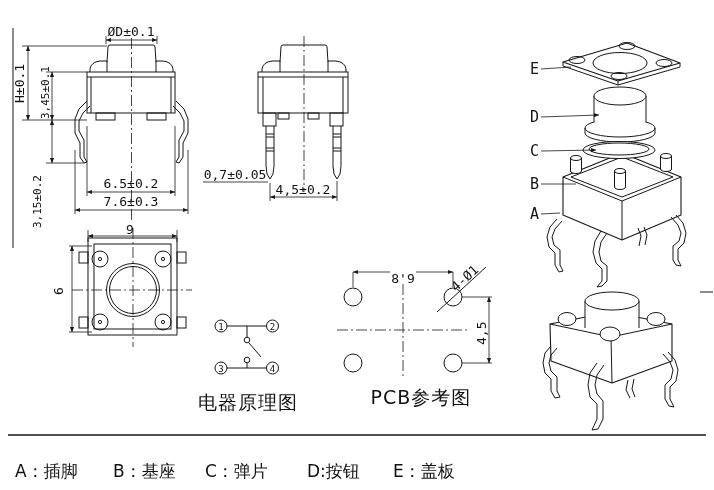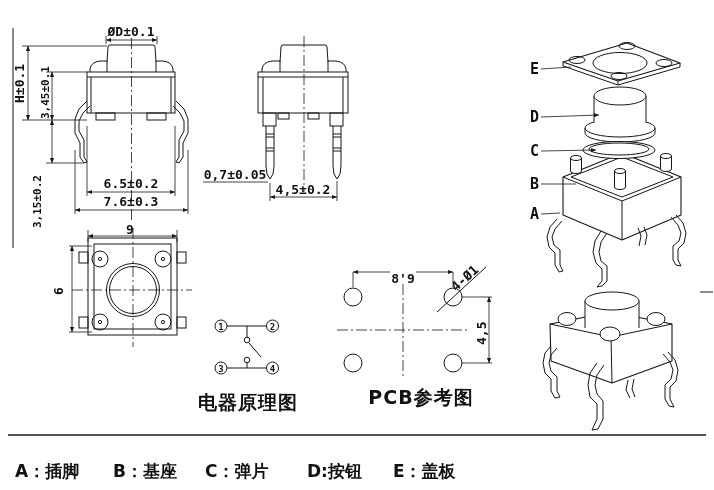--- a/index.html
+++ b/index.html
@@ -1,18 +1,18 @@
 <!DOCTYPE html>
 <html><head>
 <meta charset="utf-8">
 <style>
   html,body{margin:0;padding:0;background:#e8e8e8;}
   .sheet{
     position:relative;width:714px;height:490px;background:#ffffff;
-    font-family:"DejaVu Sans","Liberation Sans",sans-serif;overflow:hidden;font-weight:bold;
+    font-family:"DejaVu Sans","Liberation Sans",sans-serif;overflow:hidden;
   }
   svg{display:block;}
   .ln{stroke:#161616;stroke-width:1;fill:none;}
   .ln2{stroke:#161616;stroke-width:1.4;fill:none;}
   .wf{stroke:#161616;stroke-width:1;fill:#ffffff;}
   .wfr{stroke:#161616;stroke-width:1.1;fill:#ffffff;stroke-linejoin:round;}
   .cl{stroke:#161616;stroke-width:0.8;fill:none;stroke-dasharray:11 3 2 3;}
   .dim{stroke:#161616;stroke-width:0.8;fill:none;}
   text{fill:#111111;}
   .dimtxt{font-family:"DejaVu Sans Mono","Liberation Mono",monospace;font-size:13px;}

